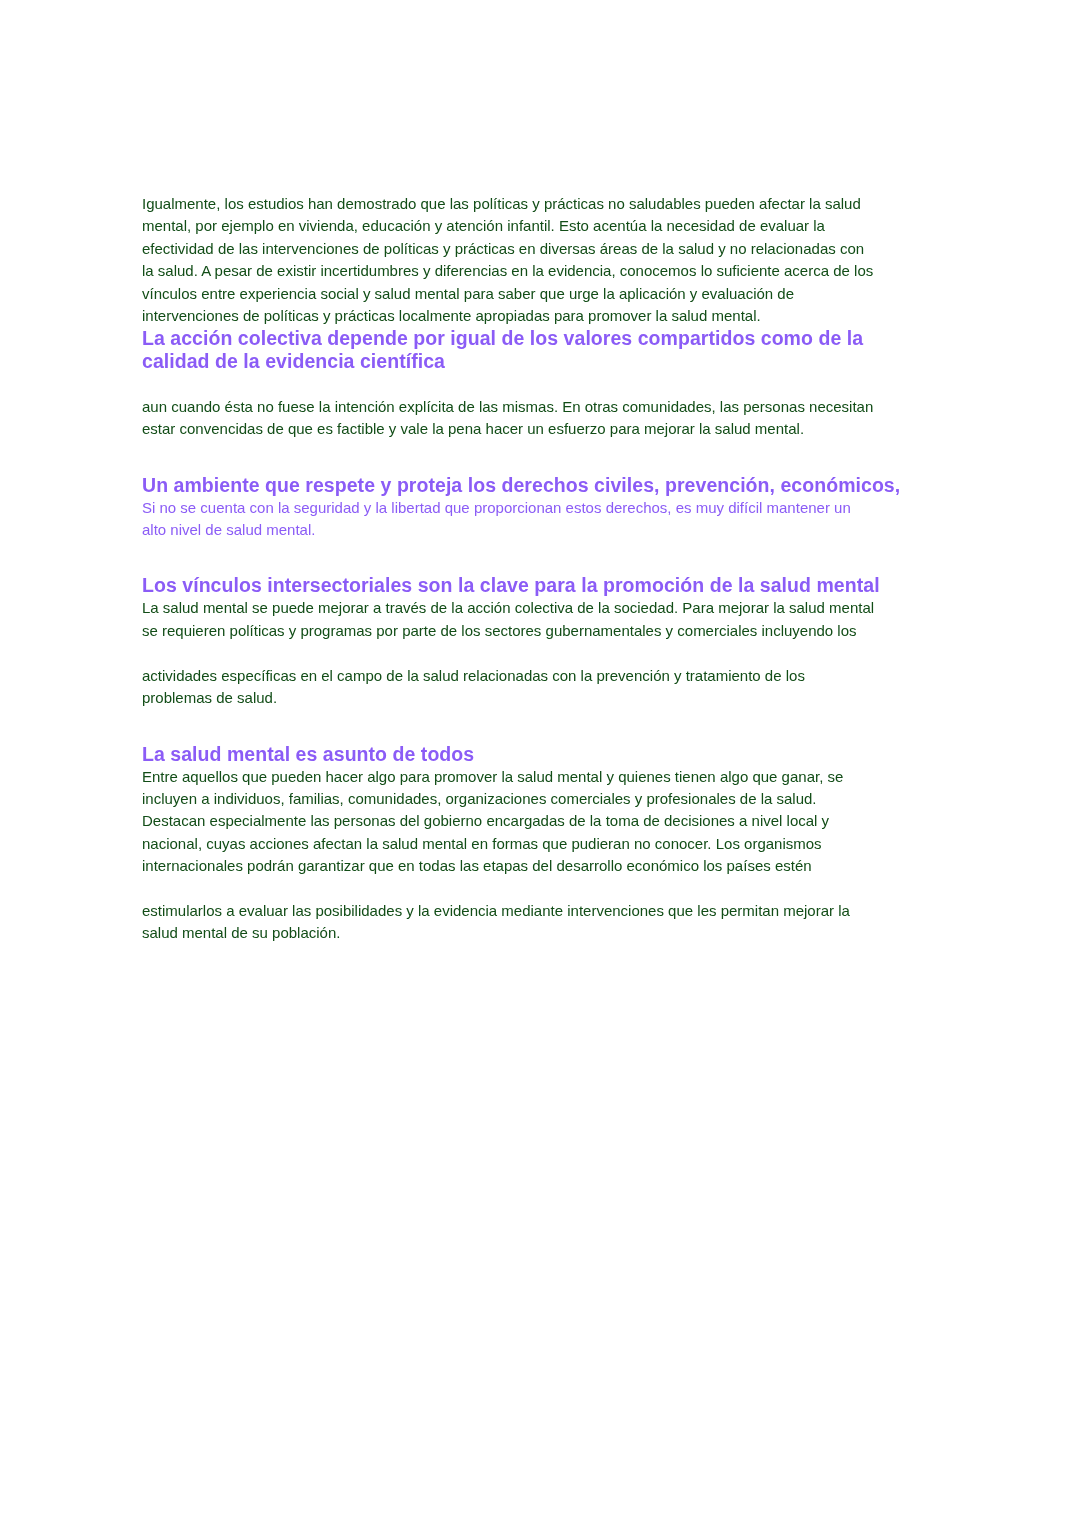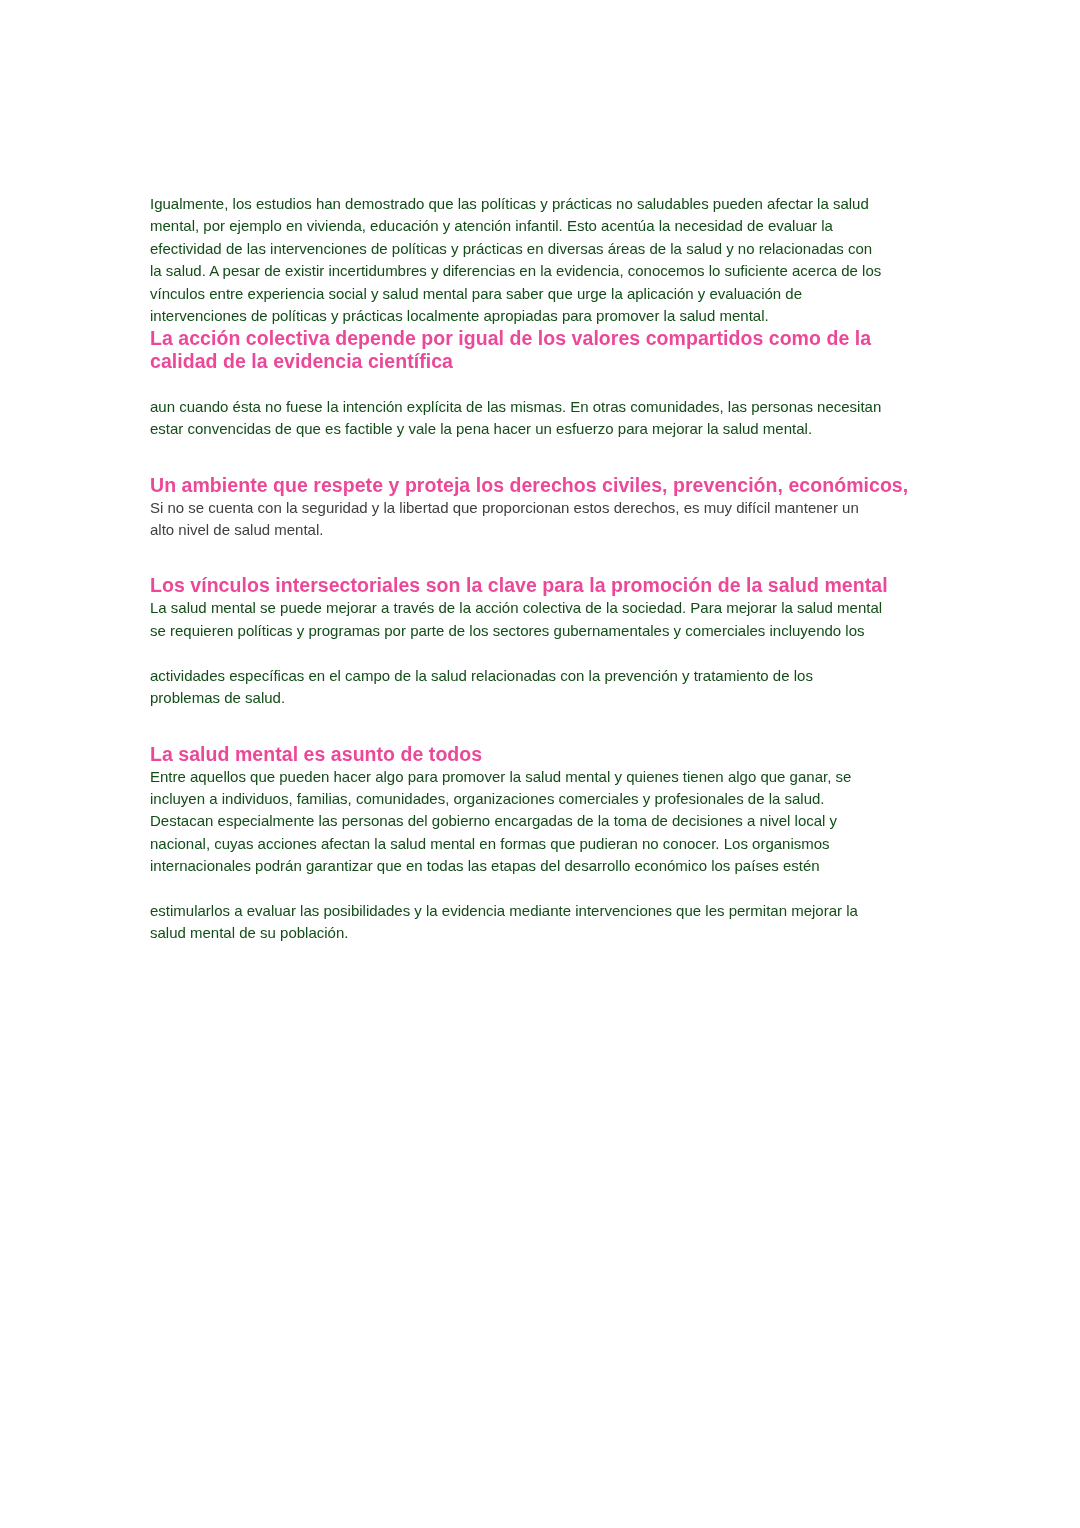--- a/index.html
+++ b/index.html
@@ -1,28 +1,28 @@
 <!DOCTYPE html>
 <html><head>
 <meta charset="utf-8">
 <style>
   html, body { margin: 0; padding: 0; }
   body {
     width: 1080px; height: 1528px; background: #ffffff;
     position: relative; overflow: hidden;
     font-family: "Liberation Sans", sans-serif;
   }
-  .page { position: absolute; left: 150px; top: 193px; width: 785px; }
+  .page { position: absolute; left: 142px; top: 193px; width: 785px; }
   p.body {
     margin: 0; font-size: 15px; line-height: 22.4px; color: #124d17;
   }
-  p.body.dark { color: #404040; }
+  p.body.dark { color: #8b5cf6; }
   h2.head {
     margin: 0; font-size: 19.5px; line-height: 23px; font-weight: bold;
-    color: #ec4899; letter-spacing: 0.05px;
+    color: #8b5cf6; letter-spacing: 0.05px;
   }
   .s0 { margin-bottom: 35px; }
   .gap { margin-bottom: 11px; }
   .sec { margin-bottom: 33px; }
 </style>
 </head>
 <body>
 
 <div class="page">
   <p class="body s0">

